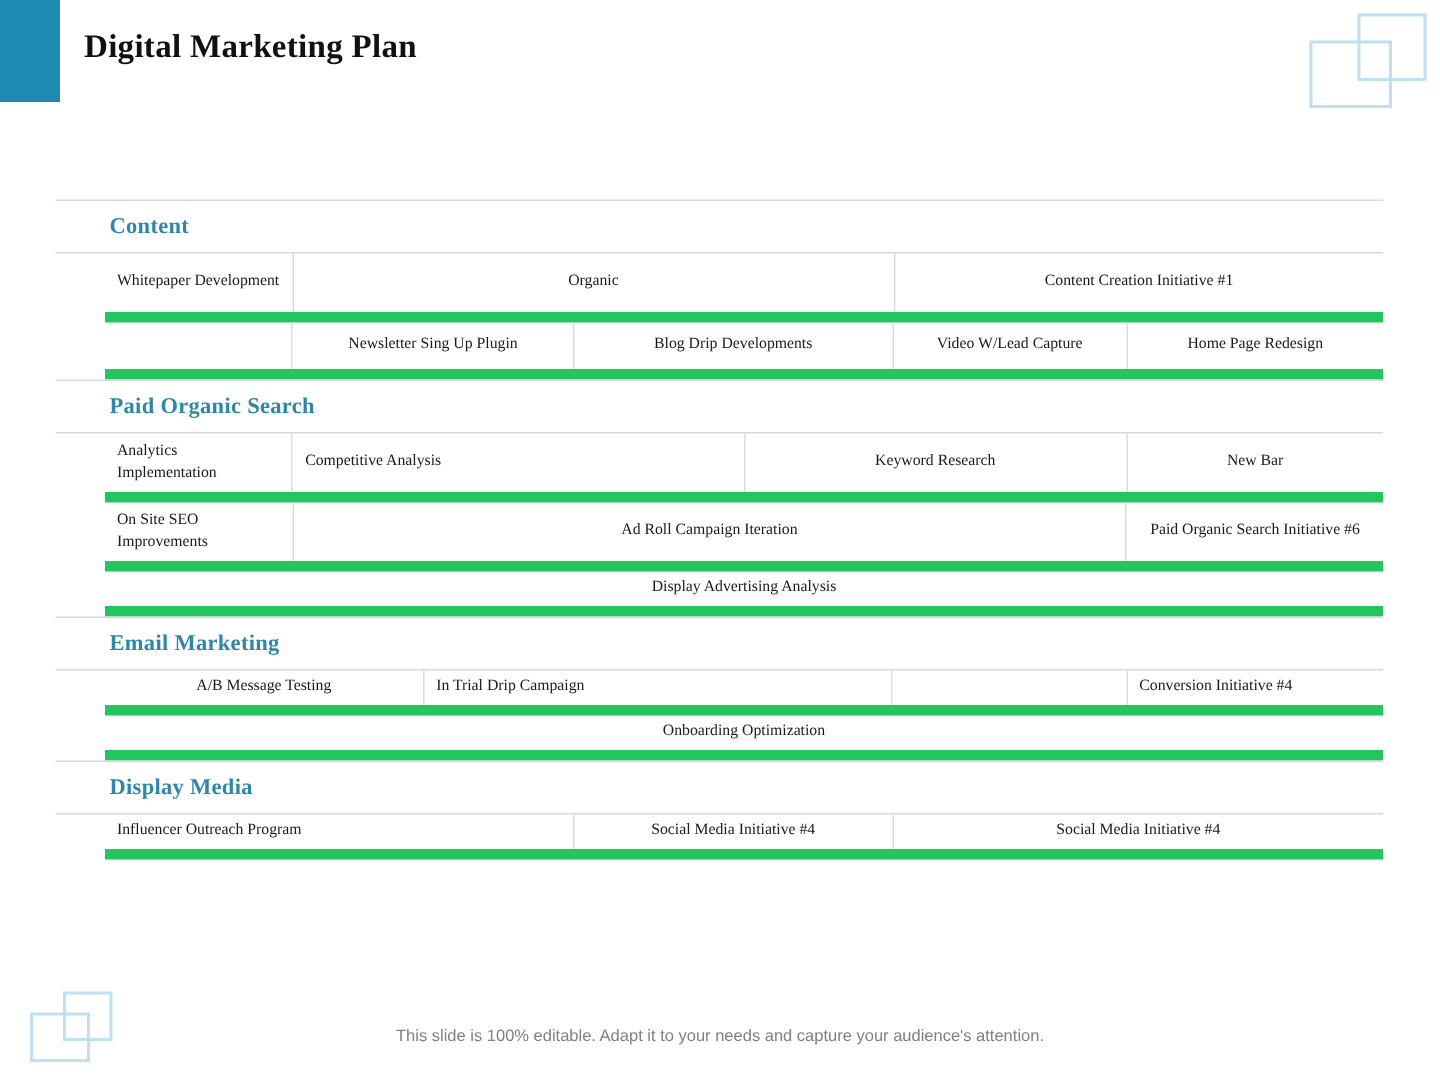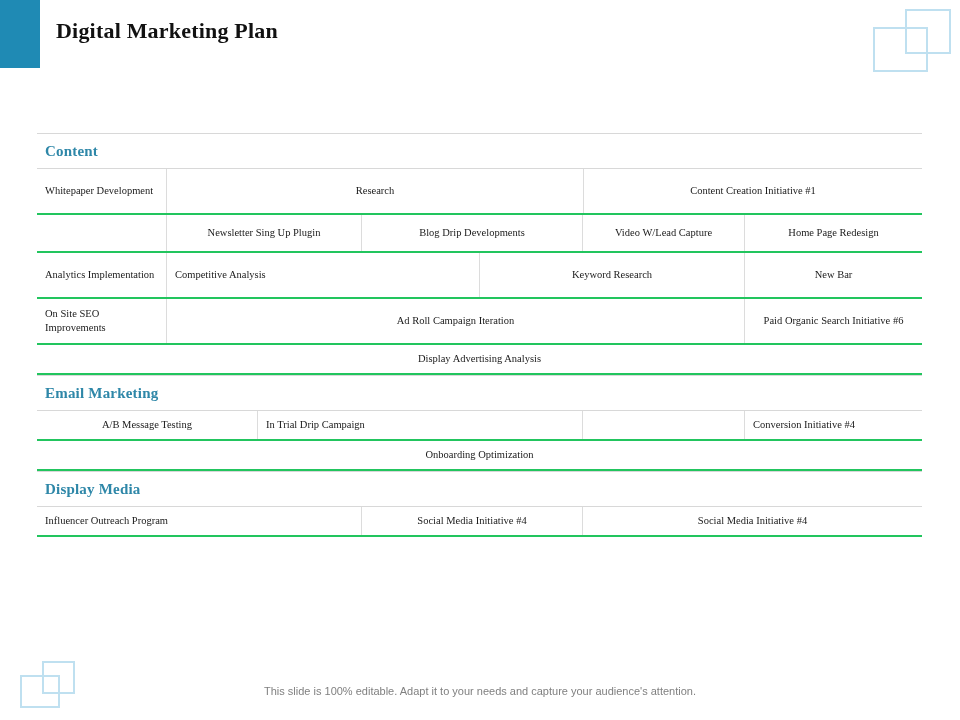--- a/index.html
+++ b/index.html
@@ -69,26 +69,28 @@
     height: 34px;
     display: flex;
     align-items: center;
   }
   .section-heading {
     font-size: 15px;
     font-weight: bold;
     color: #2e87a8;
     padding-left: 8px;
     letter-spacing: 0.2px;
+    margin-left: 28px;
   }
 
   .row {
     display: flex;
-    border-bottom: 2px solid #22c55e;
+    border-bottom: 7px solid #22c55e;
     box-sizing: border-box;
+    margin-left: 33px;
   }
   .cell {
     box-sizing: border-box;
     font-size: 10.5px;
     color: #1a1a1a;
     display: flex;
     align-items: center;
     padding: 4px 8px;
     line-height: 1.35;
     overflow: hidden;
@@ -125,32 +127,35 @@
 <div class="deco-square" id="deco-bottom-left-square-front"></div>
 
 <div id="plan-table">
 
   <div class="section-heading-row">
     <div class="section-heading">Content</div>
   </div>
 
   <div class="row h46">
     <div class="cell left divider-right" style="width:130px">Whitepaper Development</div>
-    <div class="cell center divider-right" style="width:417px">Research</div>
+    <div class="cell center divider-right" style="width:417px">Organic</div>
     <div class="cell center" style="width:338px">Content Creation Initiative #1</div>
   </div>
 
   <div class="row h38">
     <div class="cell left divider-right" style="width:130px"></div>
     <div class="cell center divider-right" style="width:195px">Newsletter Sing Up Plugin</div>
     <div class="cell center divider-right" style="width:221px">Blog Drip Developments</div>
     <div class="cell center divider-right" style="width:162px">Video W/Lead Capture</div>
     <div class="cell center" style="width:177px">Home Page Redesign</div>
   </div>
 
+  <div class="section-heading-row">
+    <div class="section-heading">Paid Organic Search</div>
+  </div>
 
   <div class="row h46">
     <div class="cell left divider-right" style="width:130px">Analytics Implementation</div>
     <div class="cell left divider-right" style="width:313px">Competitive Analysis</div>
     <div class="cell center divider-right" style="width:265px">Keyword Research</div>
     <div class="cell center" style="width:177px">New Bar</div>
   </div>
 
   <div class="row h46">
     <div class="cell left divider-right" style="width:130px">On Site SEO Improvements</div>

